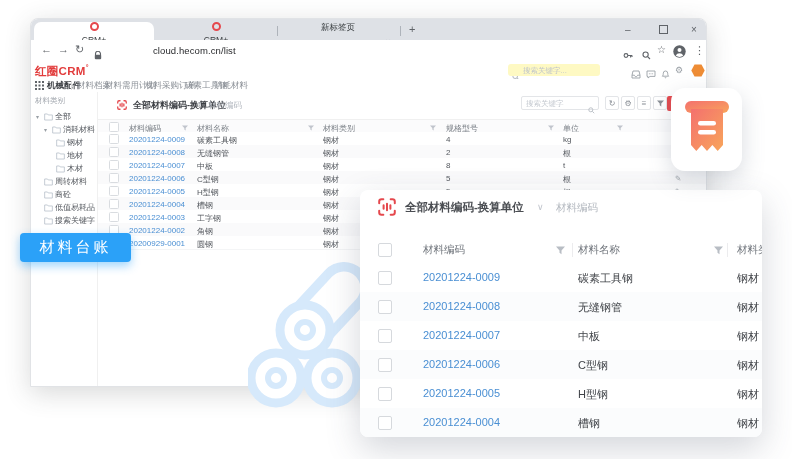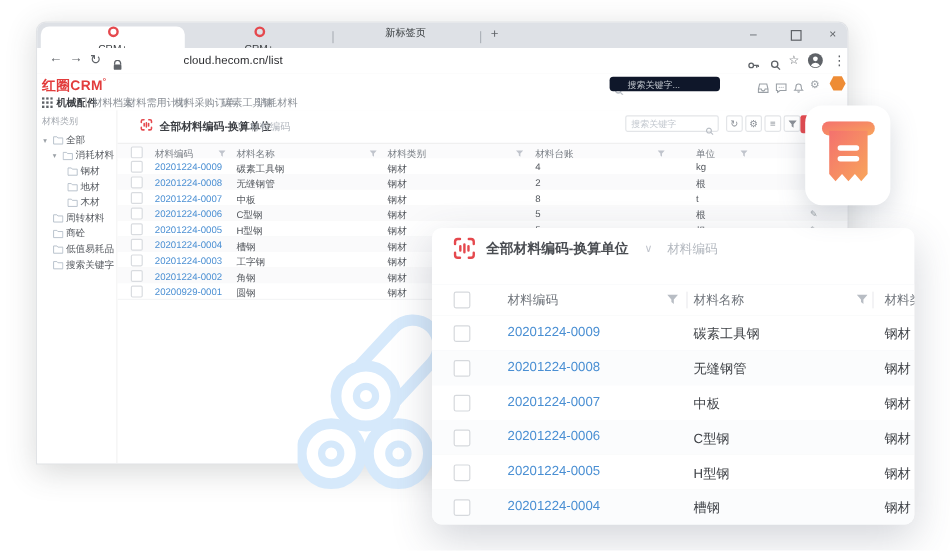--- a/index.html
+++ b/index.html
@@ -22,21 +22,21 @@
   .maxbox{width:7px;height:7px;border:1px solid #5f6368;display:inline-block;}
 
   .addrbar{position:absolute;left:0;top:21px;right:0;height:21px;background:#fff;border-bottom:1px solid #ececec;}
   .addrbar .navg{position:absolute;top:3px;font-size:11px;color:#5f6368;}
   .url{position:absolute;left:74px;top:5px;font-size:9.5px;color:#28292c;letter-spacing:.1px;margin-left:48px;}
   .bar-ic{position:absolute;top:5px;}
 
   .appheader{position:absolute;left:0;top:42px;right:0;height:18px;background:#fff;}
   .logo{position:absolute;left:4px;top:3px;font-size:11.5px;font-weight:bold;color:#e23c3c;letter-spacing:.3px;}
   .logo sup{font-size:7px;}
-  .hsearch{position:absolute;left:477px;top:3px;width:92px;height:12px;background:#0f172a;border:none;
+  .hsearch{position:absolute;left:477px;top:3px;width:92px;height:12px;background:#fef9c3;border:none;
            border-radius:3px;font-size:7.5px;color:#777;padding:0 0 0 15px;outline:none;box-sizing:border-box;}
   .hsearch::placeholder{color:#bfc4cb;}
   .hsearch-ic{position:absolute;left:481px;top:6px;}
   .hdr-ic{position:absolute;top:4px;color:#9aa0a6;}
 
   .navbar{position:absolute;left:0;top:60px;right:0;height:13px;border-bottom:1px solid #f0f0f0;background:#fff;
           font-size:8.5px;}
   .nav-el{position:absolute;top:1px;color:#8a8f96;white-space:nowrap;}
   .nav-menu{color:#3c3f44;font-weight:bold;}
   .nav-div{position:absolute;left:40px;top:2px;width:1px;height:9px;background:#ddd;}
@@ -61,21 +61,21 @@
   .tbtn{position:absolute;top:4px;width:14px;height:14px;border:1px solid #e3e5e8;border-radius:2px;background:#fff;
         box-sizing:border-box;display:flex;align-items:center;justify-content:center;font-size:8px;color:#8a8f96;}
   .redbtn{position:absolute;left:569px;top:4px;width:40px;height:15px;background:#e5484d;border-radius:2px;}
 
   .thead{position:absolute;left:0;top:27px;right:0;height:13px;background:#fbfbfc;
          border-top:1px solid #f0f0f0;border-bottom:1px solid #ececec;font-size:8px;color:#7b8087;}
   .trow{position:absolute;left:0;right:0;height:13px;border-bottom:1px solid #f4f5f6;font-size:8px;color:#55595f;background:#fff;}
   .trow.zebra{background:#fafafb;}
   .cell{position:absolute;top:2.5px;white-space:nowrap;}
   .cb{position:absolute;width:8px;height:8px;border:1px solid #d9dce0;border-radius:1.5px;background:#fff;top:2px;left:11px;}
-  .c1{left:31px;} .c2{left:99px;} .c3{left:225px;} .c4{left:348px;} .c5{left:482px;} .c6{left:577px;}
+  .c1{left:31px;} .c2{left:99px;} .c3{left:225px;} .c4{left:348px;} .c5{left:465px;} .c6{left:577px;}
   .f1{left:84px;} .f2{left:210px;} .f3{left:332px;} .f4{left:450px;} .f5{left:519px;}
   .fun{position:absolute;top:3.5px;}
   .link{color:#4a8fd3;text-decoration:none;}
   .pencil{color:#9aa0a6;font-size:7.5px;top:3px;}
 
   
   .watermark{position:absolute;left:248px;top:252px;z-index:6;}
   .badge{position:absolute;left:20px;top:233px;width:111px;height:29px;background:#2ba1f8;border-radius:4px;
          box-shadow:0 4px 10px rgba(43,161,248,.45);display:flex;align-items:center;justify-content:center;
          color:#fff;font-size:15px;letter-spacing:3px;z-index:12;}
@@ -325,21 +325,21 @@
                 <path d="M0 .5h8L4.9 4v3.4L3.1 6V4z" fill="#c0c4cc"></path>
               </svg></span>
           <span class="cell c2">材料名称</span>
           <span class="fun f2"><svg width="6" height="6" viewBox="0 0 8 8">
                 <path d="M0 .5h8L4.9 4v3.4L3.1 6V4z" fill="#c0c4cc"></path>
               </svg></span>
           <span class="cell c3">材料类别</span>
           <span class="fun f3"><svg width="6" height="6" viewBox="0 0 8 8">
                 <path d="M0 .5h8L4.9 4v3.4L3.1 6V4z" fill="#c0c4cc"></path>
               </svg></span>
-          <span class="cell c4">材料台账</span>
+          <span class="cell c4">规格型号</span>
           <span class="fun f4"><svg width="6" height="6" viewBox="0 0 8 8">
                 <path d="M0 .5h8L4.9 4v3.4L3.1 6V4z" fill="#c0c4cc"></path>
               </svg></span>
           <span class="cell c5">单位</span>
           <span class="fun f5"><svg width="6" height="6" viewBox="0 0 8 8">
                 <path d="M0 .5h8L4.9 4v3.4L3.1 6V4z" fill="#c0c4cc"></path>
               </svg></span>
         </div>
 
         <div class="trow" style="top:40px;">
@@ -431,20 +431,23 @@
     <line x1="57" y1="78" x2="96" y2="36" stroke="#d6e9fb" stroke-width="52" stroke-linecap="round"></line>
     <line x1="57" y1="78" x2="96" y2="36" stroke="#ffffff" stroke-width="33" stroke-linecap="round"></line>
     <circle cx="57" cy="78" r="25" fill="#fff" stroke="#d6e9fb" stroke-width="9"></circle>
     <circle cx="57" cy="78" r="8" fill="#fff" stroke="#d6e9fb" stroke-width="6"></circle>
     <circle cx="28" cy="126" r="25" fill="#fff" stroke="#d6e9fb" stroke-width="9"></circle>
     <circle cx="28" cy="126" r="8" fill="#fff" stroke="#d6e9fb" stroke-width="6"></circle>
     <circle cx="84" cy="126" r="25" fill="#fff" stroke="#d6e9fb" stroke-width="9"></circle>
     <circle cx="84" cy="126" r="8" fill="#fff" stroke="#d6e9fb" stroke-width="6"></circle>
   </svg>
 
+  <div class="badge">
+    <span>材料台账</span>
+  </div>
 
   <div class="icon-card">
     <svg width="46" height="57" viewBox="0 0 46 57">
       <defs>
         <linearGradient id="gRcpt" x1="0" y1="0" x2="1" y2="1">
           <stop offset="0" stop-color="#f4716e"></stop>
             <stop offset="1" stop-color="#f8a55b"></stop>
         </linearGradient>
       </defs>
       <rect x="1" y="0" width="44" height="12" rx="6" fill="url(#gRcpt)"></rect>

